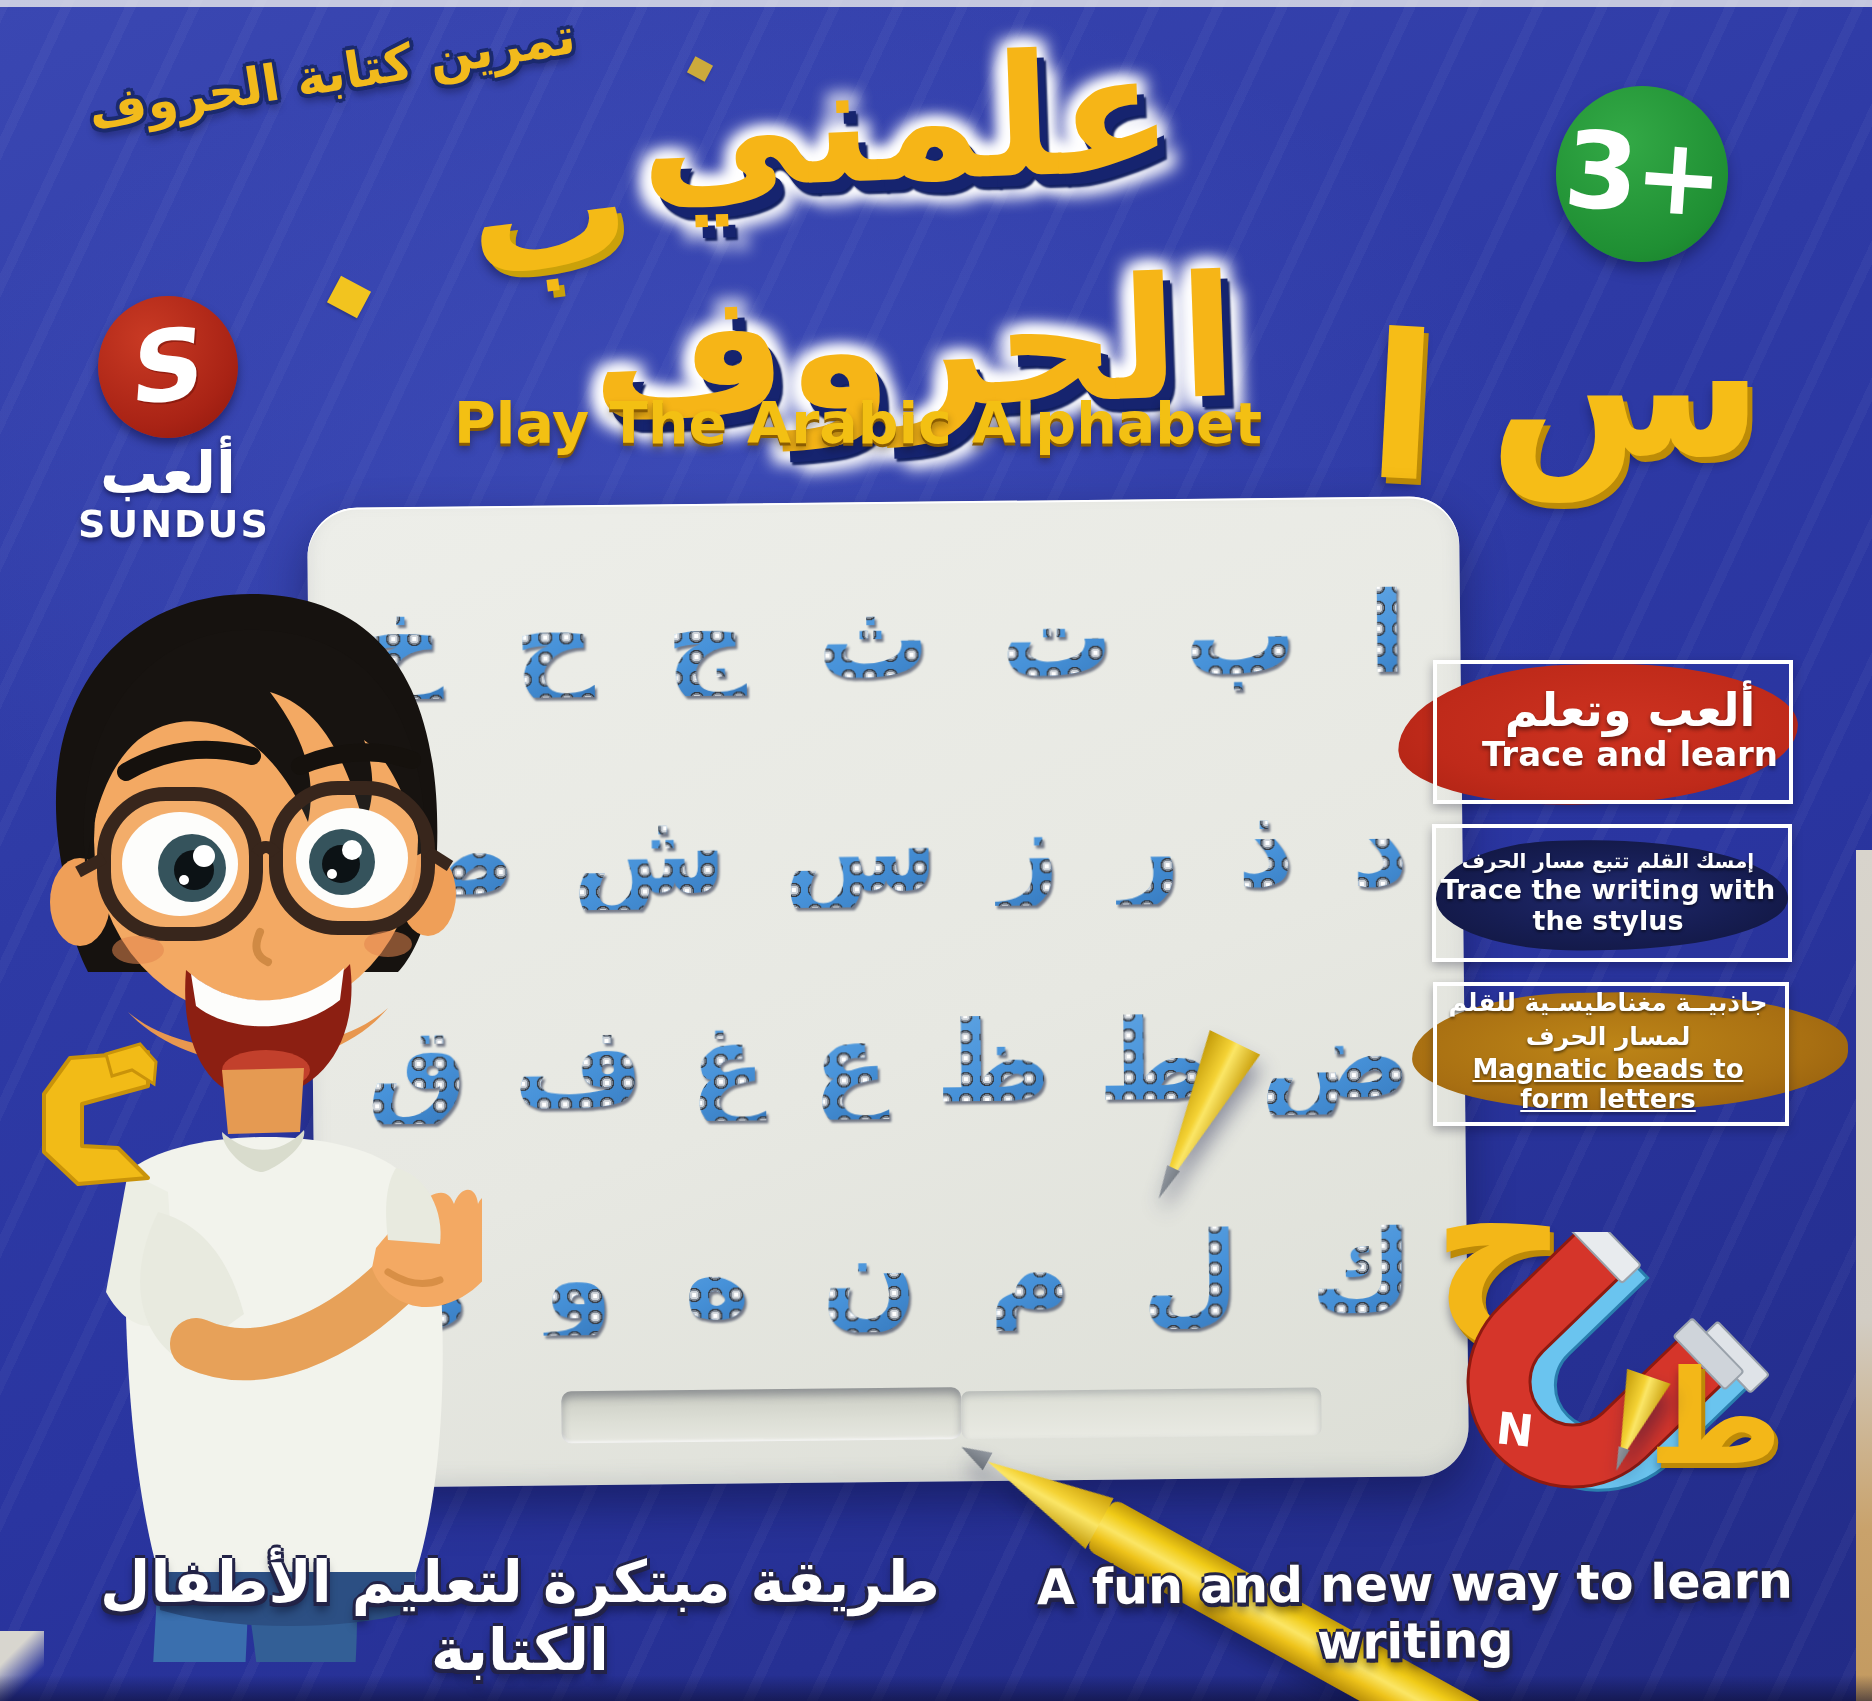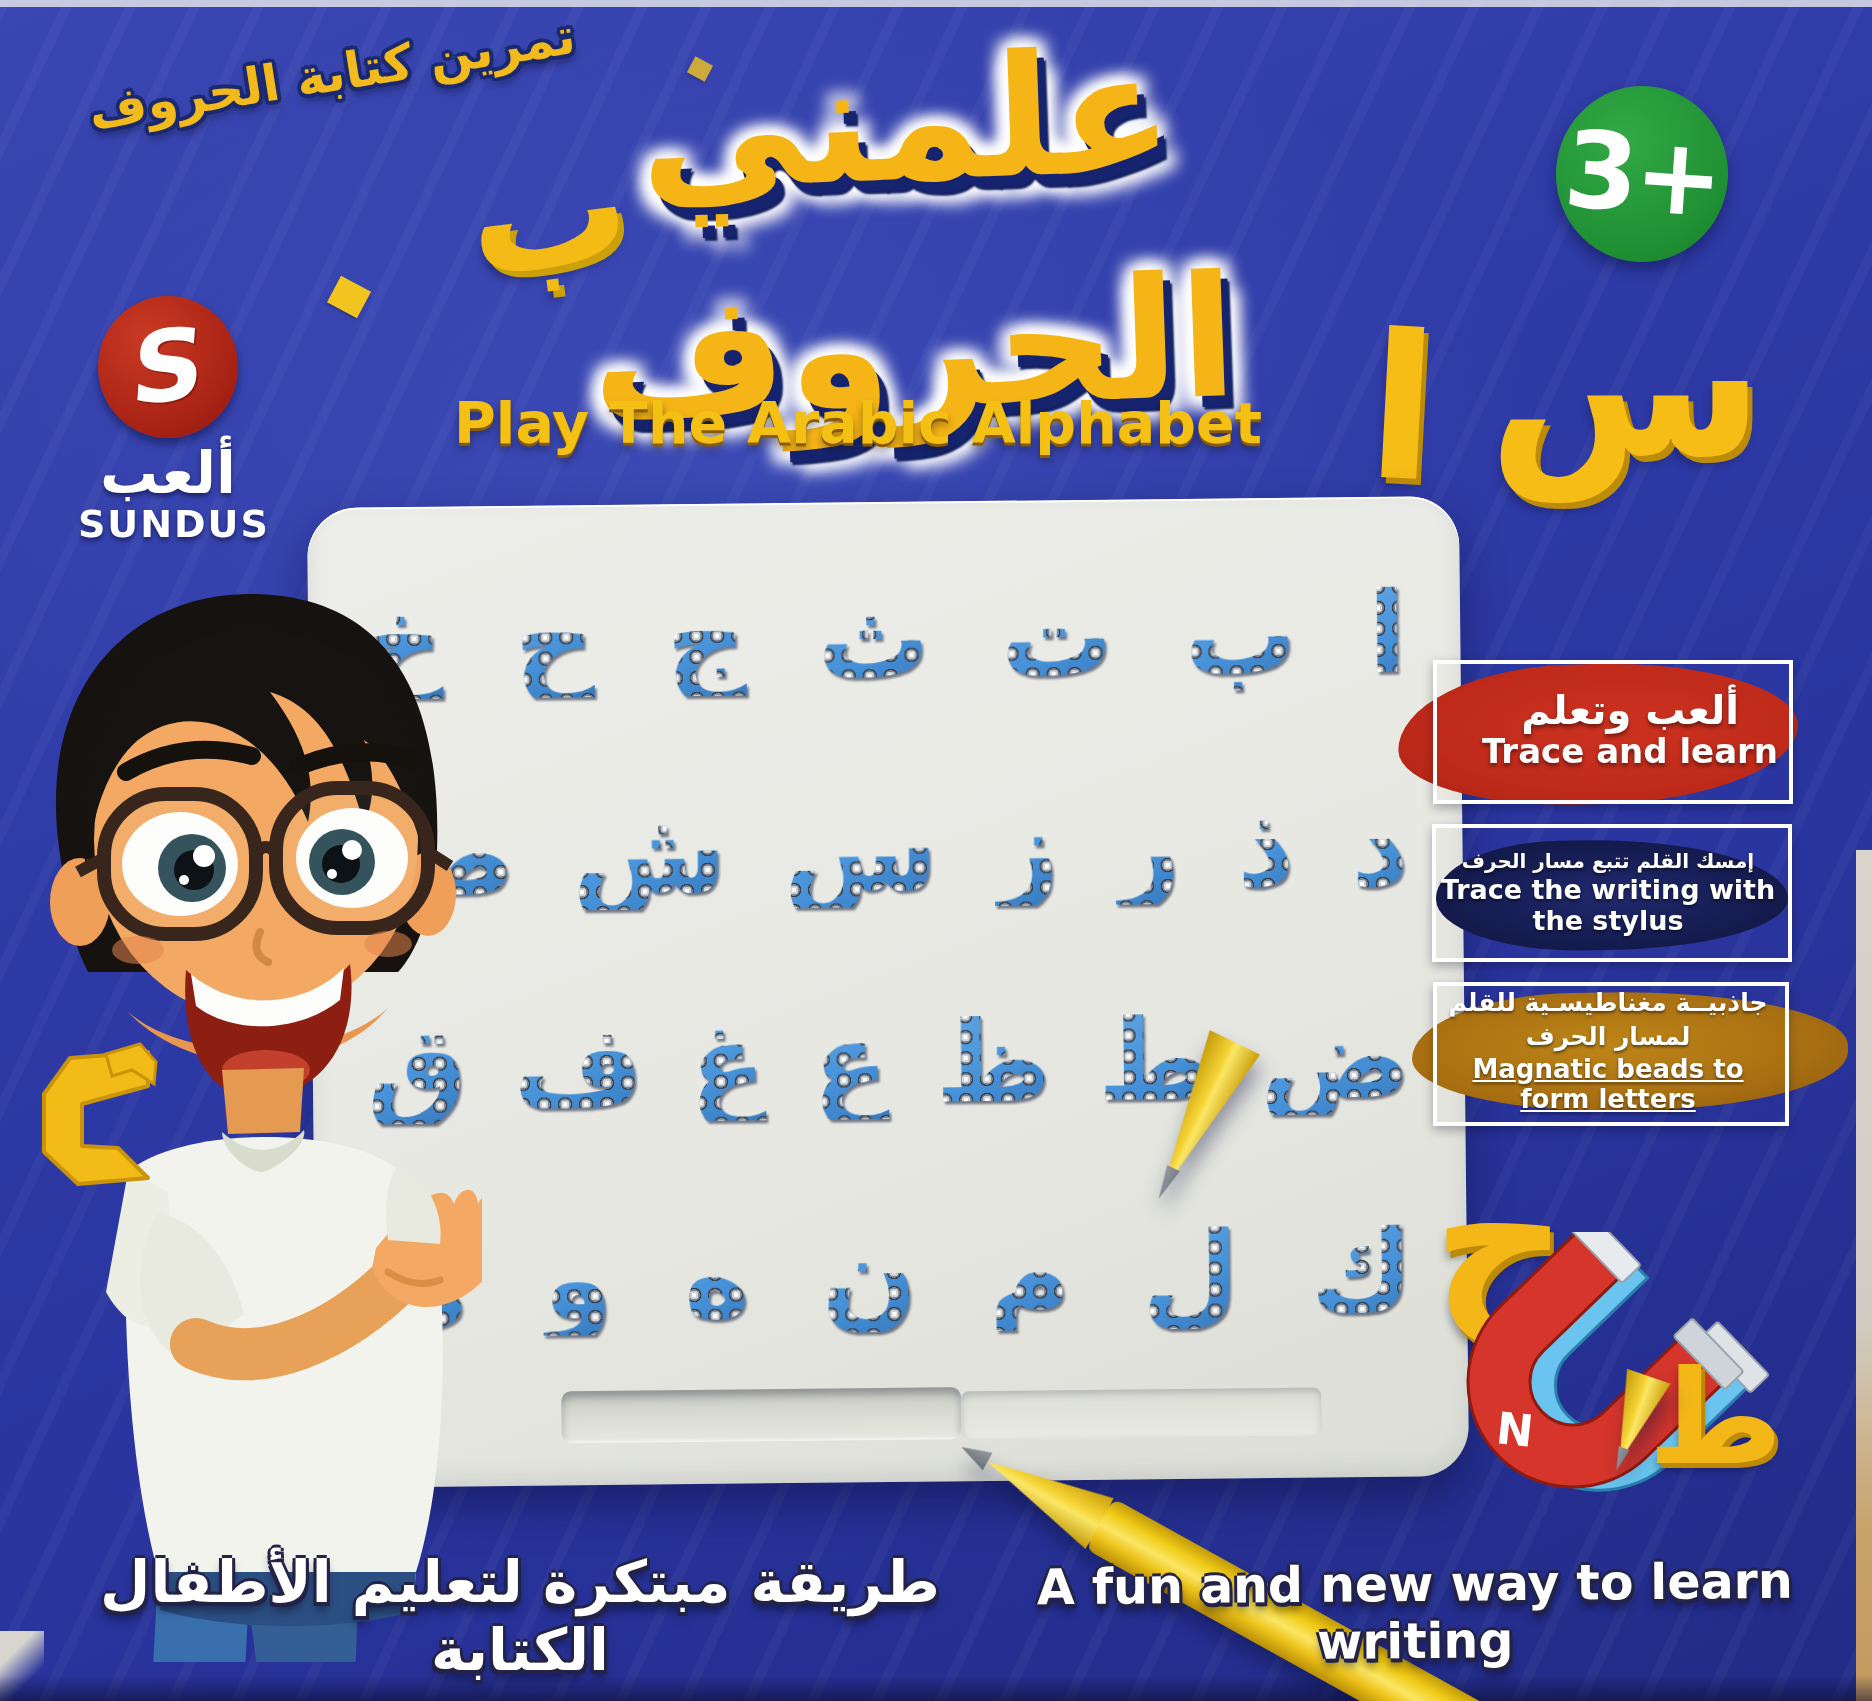--- a/index.html
+++ b/index.html
@@ -105,21 +105,21 @@
     background:radial-gradient(ellipse at 55% 45%, #cd3220 0%, #bf2a1a 60%, #a92112 100%);
     transform:rotate(-1.5deg);}
   .brush-navy{left:1436px;top:840px;width:352px;height:110px;border-radius:38% 62% 55% 45% / 55% 60% 48% 52%;
     background:radial-gradient(ellipse at 50% 50%, #20296e 0%, #161d52 55%, #10153c 100%);
     transform:rotate(-0.8deg);}
   .brush-brown{left:1412px;top:992px;width:436px;height:118px;border-radius:40% 60% 50% 50% / 58% 52% 50% 50%;
     background:radial-gradient(ellipse at 45% 45%, #bd8517 0%, #a86f12 60%, #8f5a0c 100%);
     transform:rotate(-1deg);}
   .feat-text{display:flex;flex-direction:column;align-items:center;justify-content:center;text-align:center;color:#fff;}
   .ft1{left:1470px;top:678px;width:320px;}
-  .ft1 .ar{font-size:40px;font-weight:bold;direction:rtl;line-height:1.05;text-shadow:0 3px 4px rgba(0,0,0,.45);}
+  .ft1 .ar{font-size:46px;font-weight:bold;direction:rtl;line-height:1.05;text-shadow:0 3px 4px rgba(0,0,0,.45);}
   .ft1 .en{font-size:34px;font-weight:bold;text-shadow:0 3px 4px rgba(0,0,0,.45);}
   .ft2{left:1438px;top:846px;width:340px;}
   .ft2 .ar{font-size:20px;font-weight:bold;direction:rtl;line-height:1.25;text-shadow:0 2px 3px rgba(0,0,0,.5);}
   .ft2 .en{font-size:27px;font-weight:bold;text-shadow:0 2px 3px rgba(0,0,0,.5);}
   .ft3{left:1440px;top:1002px;width:336px;text-align:center;}
   .ft3 .ar{font-size:25px;font-weight:bold;direction:rtl;line-height:1.35;text-shadow:0 2px 3px rgba(0,0,0,.5);}
   .ft3 .en{font-size:26px;font-weight:bold;text-shadow:0 2px 3px rgba(0,0,0,.5);text-decoration:underline;}
   
   .letter-hah{left:1432px;top:1128px;color:#f3b718;font-weight:bold;font-size:190px;direction:rtl;
     text-shadow:4px 6px 0 #bd8a07,0 8px 9px rgba(0,0,30,.35);}

